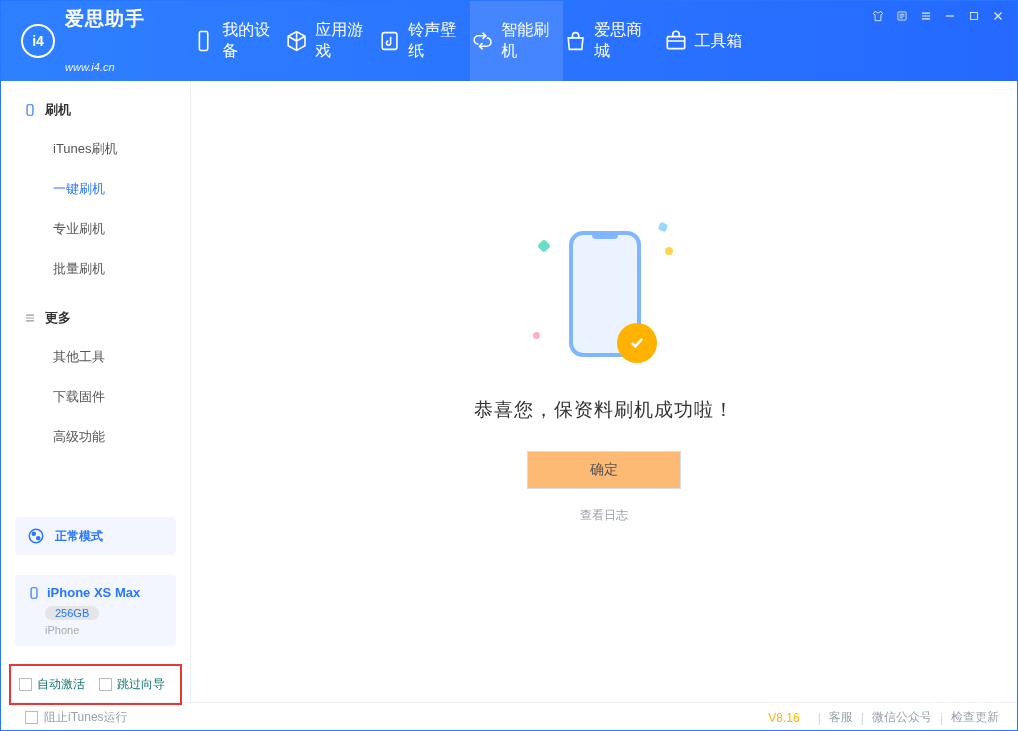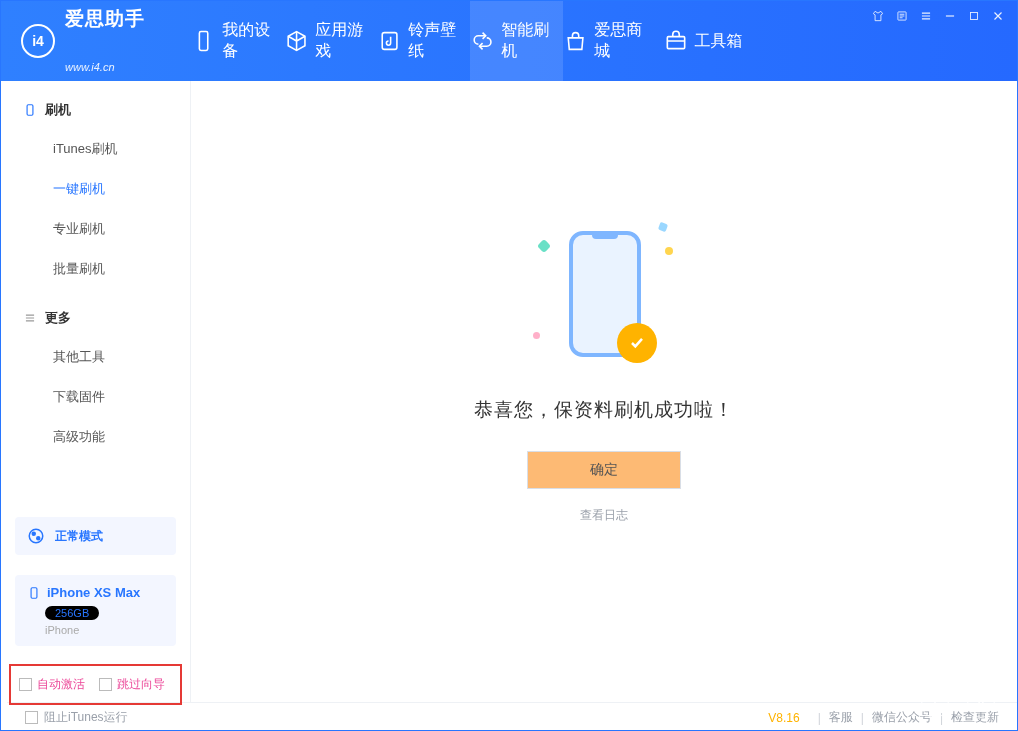--- a/index.html
+++ b/index.html
@@ -24,23 +24,23 @@
 
 
 .main { display:flex; height:621px; }
 .sidebar { width:190px; border-right:1px solid #eef1f5; display:flex; flex-direction:column; font-size:13px; color:#444; position:relative;}
 .side-group-title { display:flex; align-items:center; gap:8px; padding:20px 20px 10px 22px; font-weight:bold; color:#333;}
 .side-item { padding:11px 20px 11px 52px; cursor:pointer; color:#555;}
 .side-item.active { color:#2876ff; }
 .mode-box, .device-box { margin:10px 14px; background:#f3f6ff; border-radius:4px; padding:10px 12px; font-size:12px;}
 .mode-box { display:flex; align-items:center; gap:10px; color:#2876ff; font-weight:bold; margin-top:60px;}
 .device-box .dname{ color:#2876ff; font-weight:bold; font-size:13px; display:flex; align-items:center; gap:6px;}
-.device-box .cap{ display:inline-block; background:#000000; color:#2876ff; border-radius:10px; padding:1px 10px; font-size:11px; margin:6px 0 0 18px;}
+.device-box .cap{ display:inline-block; background:#e5e5e5; color:#2876ff; border-radius:10px; padding:1px 10px; font-size:11px; margin:6px 0 0 18px;}
 .device-box .dtype{ color:#aaa; font-size:11px; margin:4px 0 0 18px;}
-.opt-row { border:2px solid #e53935; margin:8px 8px 0 8px; padding:10px 8px; display:flex; gap:14px; align-items:center; font-size:12px; color:#ec4899;}
+.opt-row { border:2px solid #e53935; margin:8px 8px 0 8px; padding:10px 8px; display:flex; gap:14px; align-items:center; font-size:12px; color:#0f766e;}
 .opt-row label{ display:flex; align-items:center; gap:5px; cursor:pointer;}
 .chk { width:13px;height:13px;border:1px solid #bbb; display:inline-block;}
 
 
 .content { flex:1; position:relative; display:flex; flex-direction:column; align-items:center; justify-content:center;}
 .illus { width:150px; height:150px; position:relative; margin-top:-40px;}
 .phone { position:absolute; left:40px; top:12px; width:72px; height:126px; border:4px solid #7fb6ff; border-radius:14px; background:#eaf3ff;}
 .notch { position:absolute; top:-2px; left:50%; transform:translateX(-50%); width:26px; height:6px; background:#7fb6ff; border-radius:0 0 4px 4px;}
 .check { position:absolute; right:22px; bottom:6px; width:40px;height:40px;background:#ffb300;border-radius:50%;display:flex;align-items:center;justify-content:center;}
 .check svg{width:20px;height:20px;}

